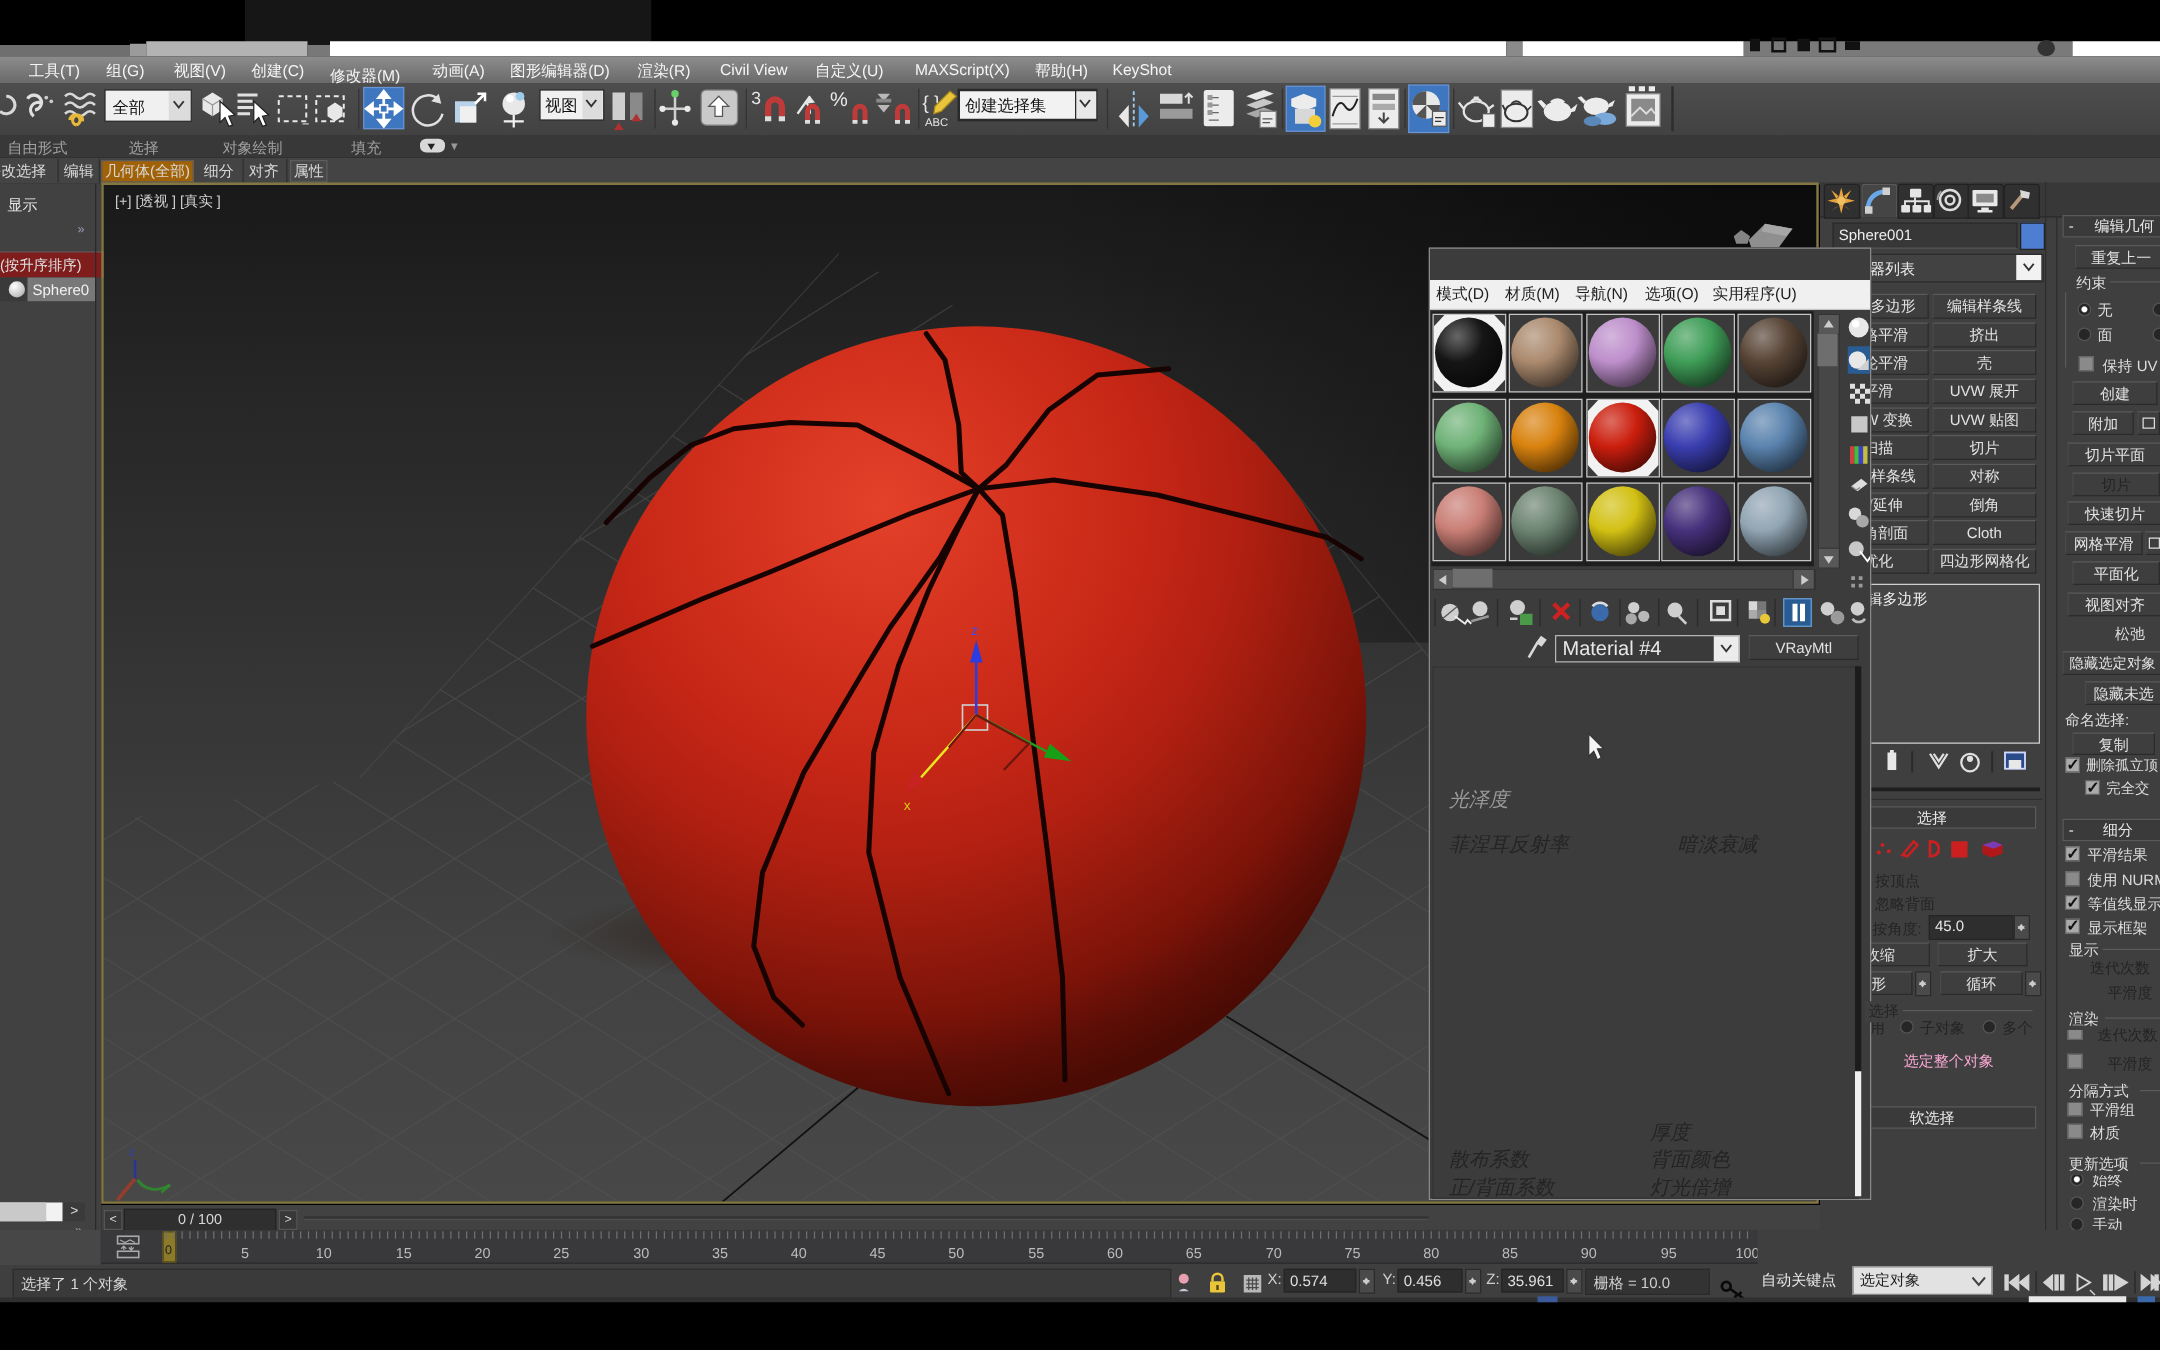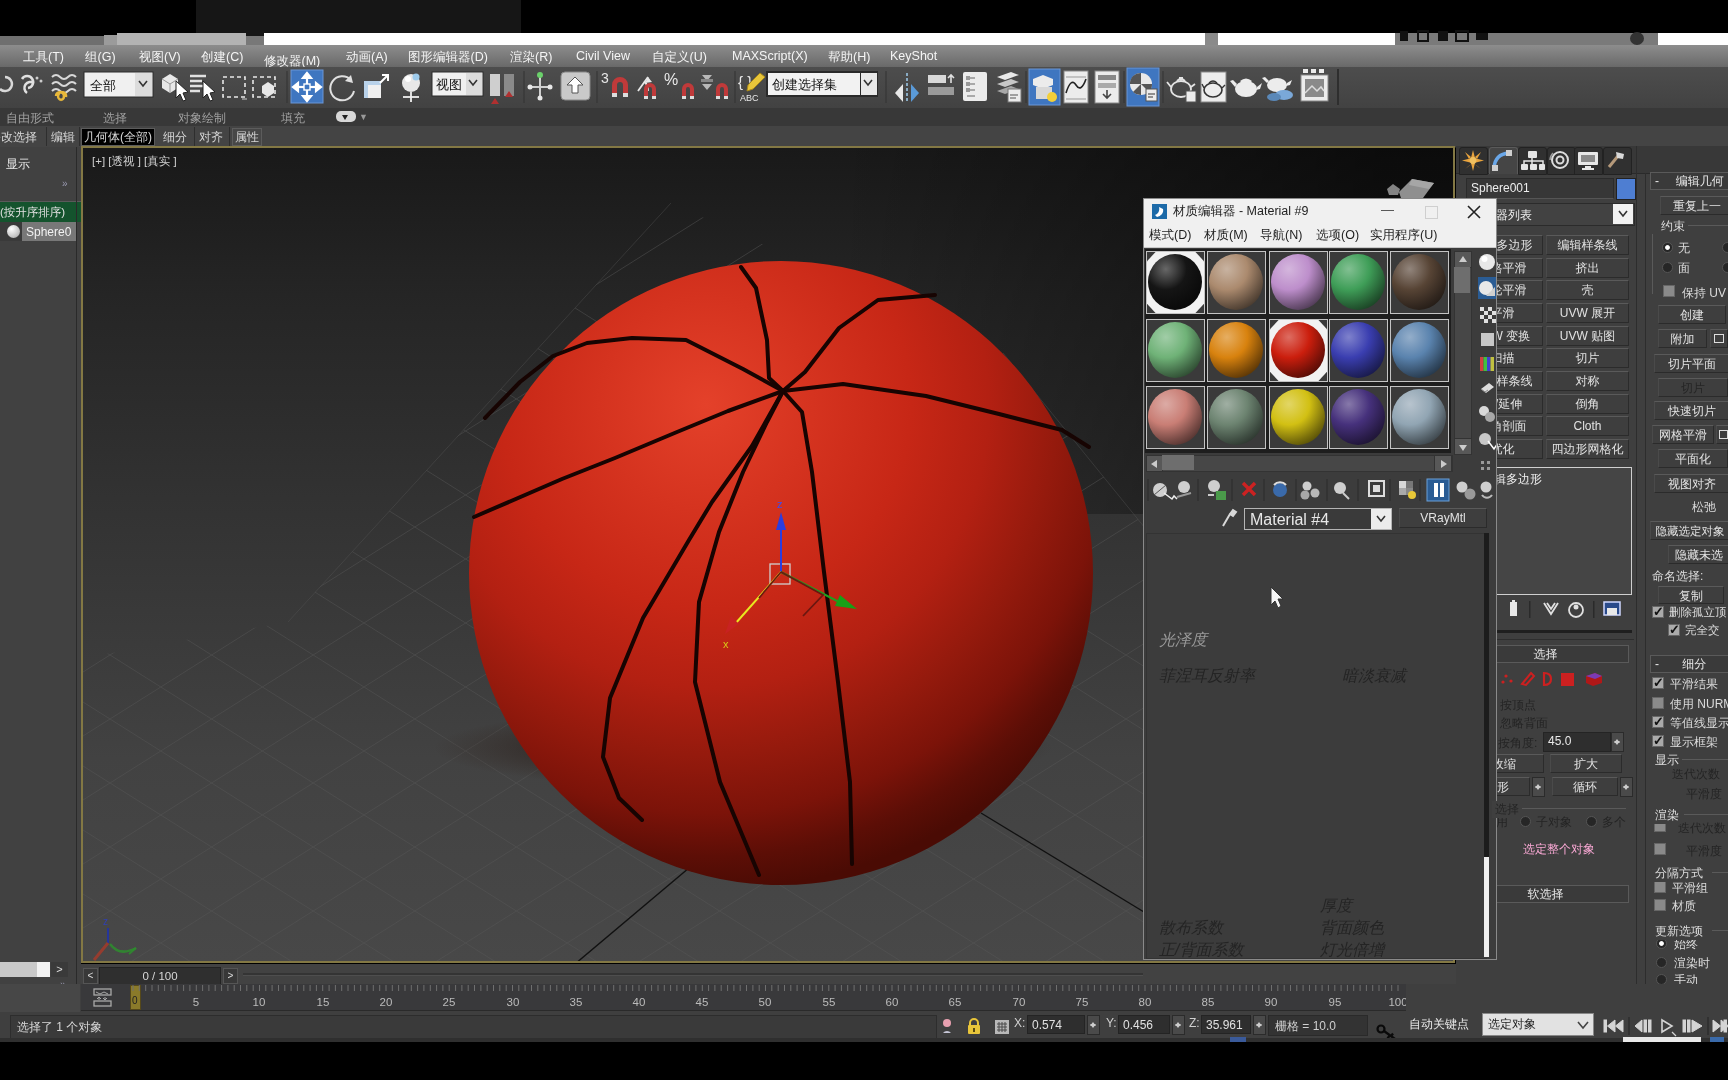--- a/index.html
+++ b/index.html
@@ -266,32 +266,32 @@
     <span class="abs" style="left:342px;top:7px;width:0;height:0;border:3px solid transparent;border-top:5px solid #222;"></span>
     <span class="abs txt" style="left:359px;top:4px;color:#999;font-size:9px;">▼</span>
   </div>
 
   <div class="abs" style="left:0;top:126px;width:1728px;height:21px;background:#444;
        border-bottom:1px solid #222;color:#d8d8d8;font-size:12px;">
     <span class="abs txt" style="left:-11px;top:3px;">修改选择</span>
     <span class="abs" style="left:46px;top:1px;width:1px;height:19px;background:#2e2e2e;"></span>
     <span class="abs txt" style="left:51px;top:3px;">编辑</span>
     <span class="abs" style="left:79px;top:1px;width:1px;height:19px;background:#2e2e2e;"></span>
-    <span class="abs txt" style="left:81px;top:2px;border:1px solid #5c5c5c;background:#000000;padding:0 2px;height:16px;display:inline-block;">几何体(全部)</span>
+    <span class="abs txt" style="left:81px;top:2px;border:1px solid #5c5c5c;background:#a16207;padding:0 2px;height:16px;display:inline-block;">几何体(全部)</span>
     <span class="abs txt" style="left:163px;top:3px;">细分</span>
     <span class="abs" style="left:194px;top:1px;width:1px;height:19px;background:#2e2e2e;"></span>
     <span class="abs txt" style="left:199px;top:3px;">对齐</span>
     <span class="abs" style="left:229px;top:1px;width:1px;height:19px;background:#2e2e2e;"></span>
     <span class="abs txt" style="left:232px;top:2px;border:1px solid #5c5c5c;background:#474747;padding:0 2px;height:16px;display:inline-block;">属性</span>
   </div>
 
   <div class="abs" id="leftpanel" style="left:0;top:147px;width:81px;height:865px;background:#414141;">
     <div class="abs txt" style="left:6px;top:9px;color:#e8e8e8;font-size:12px;">显示</div>
     <div class="abs txt" style="left:62px;top:31px;color:#9a9ab2;font-size:10px;">»</div>
-    <div class="abs" style="left:0;top:54px;width:88px;height:20px;background:#14532d;border-top:1px solid #5a5a5a;">
+    <div class="abs" style="left:0;top:54px;width:88px;height:20px;background:#7f1d1d;border-top:1px solid #5a5a5a;">
       <span class="abs txt" style="left:0px;top:3px;color:#e0e0e0;font-size:11.5px;">(按升序排序)</span>
     </div>
     <div class="abs" style="left:0;top:75px;width:76px;height:19px;background:#3a3a3a;">
       <span class="abs" style="left:22px;top:0;width:54px;height:19px;background:#787878;"></span>
       <span class="abs" style="left:7px;top:3px;width:13px;height:13px;border-radius:50%;
             background:radial-gradient(circle at 35% 30%,#ffffff,#c9c9c9 60%,#9a9a9a);"></span>
       <span class="abs txt" style="left:26px;top:3px;color:#f2f2f2;font-size:12px;">Sphere0</span>
     </div>
     <div class="abs" style="left:76px;top:0;width:1px;height:865px;background:#2a2a2a;"></div>
 
@@ -924,32 +924,20 @@
   </div>
 
   <div class="abs" style="left:0;top:1038px;width:1728px;height:4px;background:#2f2f2f;"></div>
   <div class="abs" style="left:1623px;top:1037px;width:78px;height:5px;background:#e8e8e8;"></div>
   <div class="abs" style="left:1710px;top:1037px;width:14px;height:5px;background:#3a6aaa;"></div>
   <div class="abs" style="left:1230px;top:1037px;width:16px;height:5px;background:#3a5a9a;"></div>
   <div class="abs" style="left:0;top:1042px;width:1728px;height:38px;background:#000;"></div>
 
   <div class="abs" id="mewin" style="left:1143px;top:198px;width:354px;height:762px;background:#3c3c3c;border:1px solid #8a8a8a;box-sizing:border-box;">
 
-    <div class="abs" style="left:0;top:0;width:352px;height:25px;background:#f0f0f0;">
-      <svg class="abs" style="left:8px;top:5px;" width="15" height="15">
-        <rect width="15" height="15" fill="#1c6aa8"></rect>
-        <path d="M3,11 C6,10 8,7 7,3 L11,5 C12,9 9,12 5,13 Z" fill="#fff"></path>
-      </svg>
-      <span class="abs txt" style="left:29px;top:4px;color:#222;font-size:12.5px;">材质编辑器 - Material #9</span>
-      <span class="abs txt" style="left:237px;top:3px;color:#444;font-size:13px;">—</span>
-      <span class="abs" style="left:281px;top:7px;width:11px;height:11px;border:1.5px solid #cfcfcf;"></span>
-      <svg class="abs" style="left:323px;top:6px;" width="14" height="14">
-          <path d="M1,1 L13,13 M13,1 L1,13" stroke="#222" stroke-width="1.6"></path>
-        </svg>
-    </div>
 
     <div class="abs" style="left:0;top:25px;width:352px;height:23px;background:#f0f0f0;border-bottom:1px solid #c8c8c8;color:#1e1e1e;font-size:12.5px;">
       <span class="abs txt" style="left:5px;top:3px;">模式(D)</span>
       <span class="abs txt" style="left:60px;top:3px;">材质(M)</span>
       <span class="abs txt" style="left:116px;top:3px;">导航(N)</span>
       <span class="abs txt" style="left:172px;top:3px;">选项(O)</span>
       <span class="abs txt" style="left:226px;top:3px;">实用程序(U)</span>
     </div>
     <div id="meslots" class="abs" style="left:0;top:48px;width:352px;height:712px;">
 

